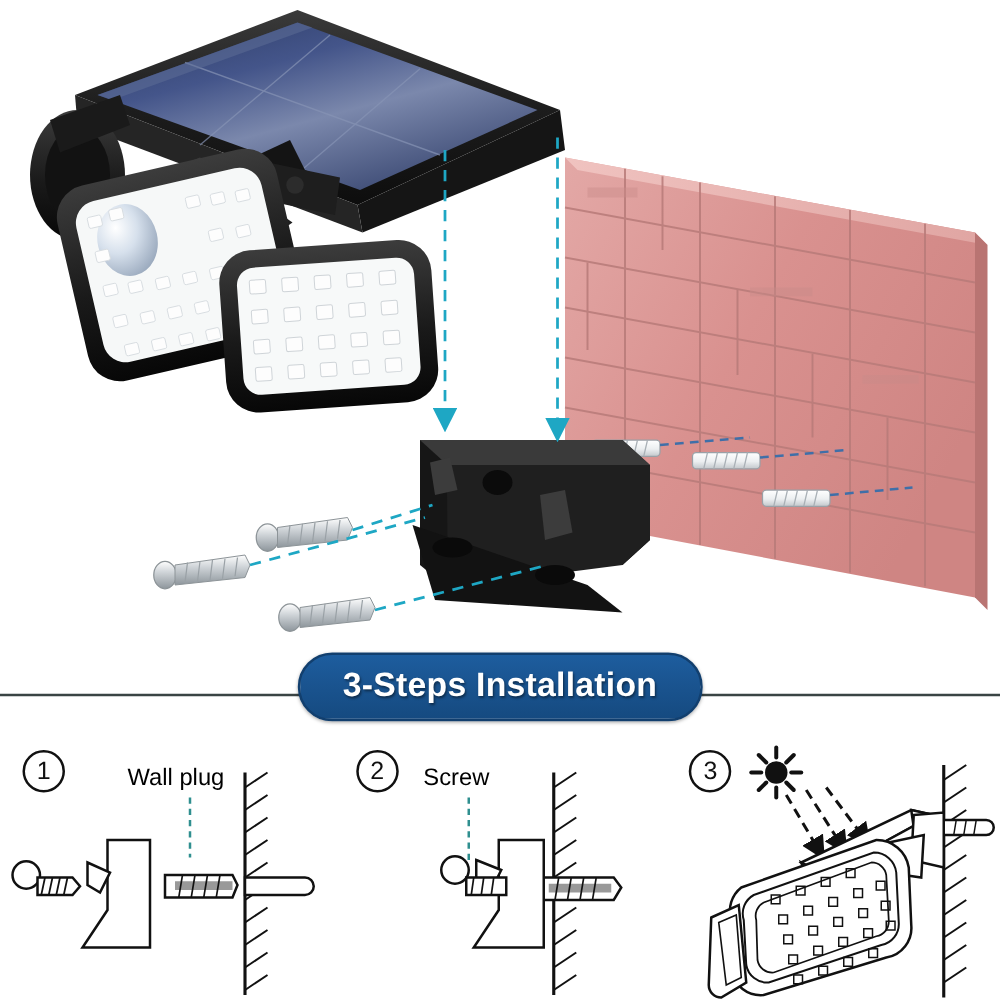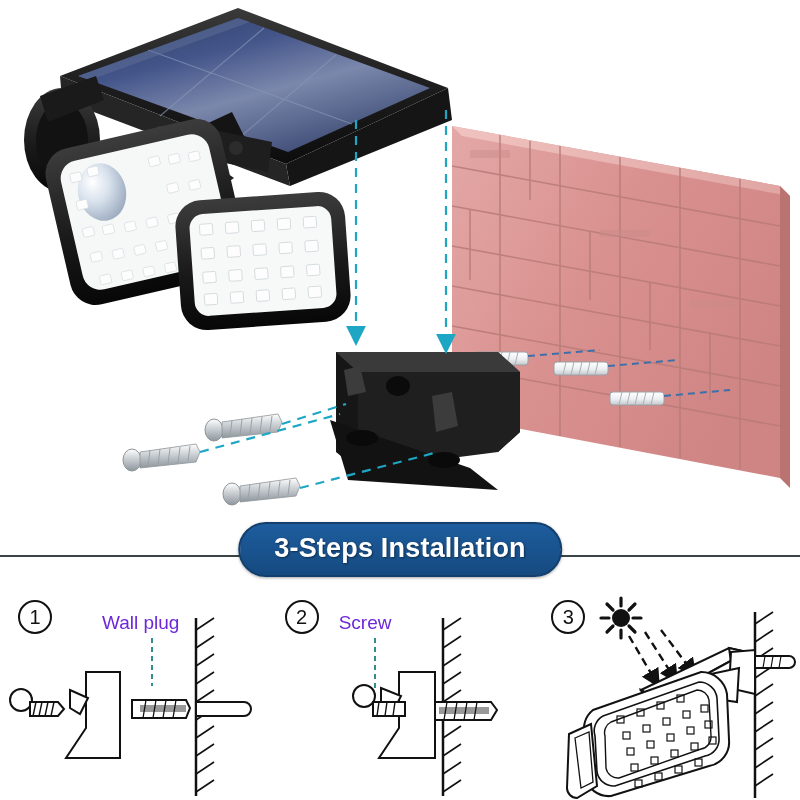--- a/index.html
+++ b/index.html
@@ -47,21 +47,21 @@
     display: flex;
   }
   .step { position: relative; flex: 1 1 33.333%; height: 210px; }
   .step-num {
     position: absolute; left: 18px; top: 10px;
     width: 34px; height: 34px; border: 2px solid #111; border-radius: 50%;
     color: #111; font-size: 20px; line-height: 30px; text-align: center;
     font-family: "Liberation Sans", sans-serif;
   }
   .step-label {
-    position: absolute; color: #6d28d9; font-size: 19px; white-space: nowrap;
+    position: absolute; color: #000000; font-size: 19px; white-space: nowrap;
     font-family: "Liberation Sans", sans-serif;
   }
   .step svg { position: absolute; left: 0; top: 0; }
 </style>
 </head>
 <body>
 
 <div id="page">
 
   <div id="hero">

